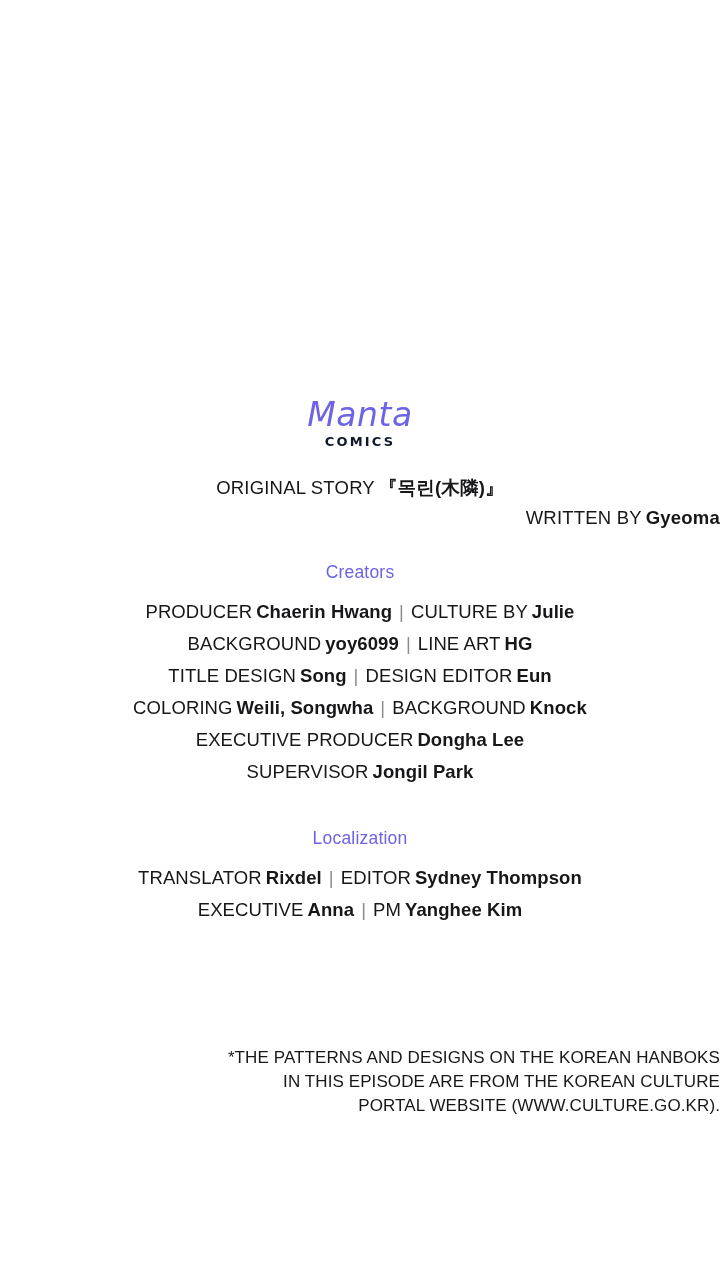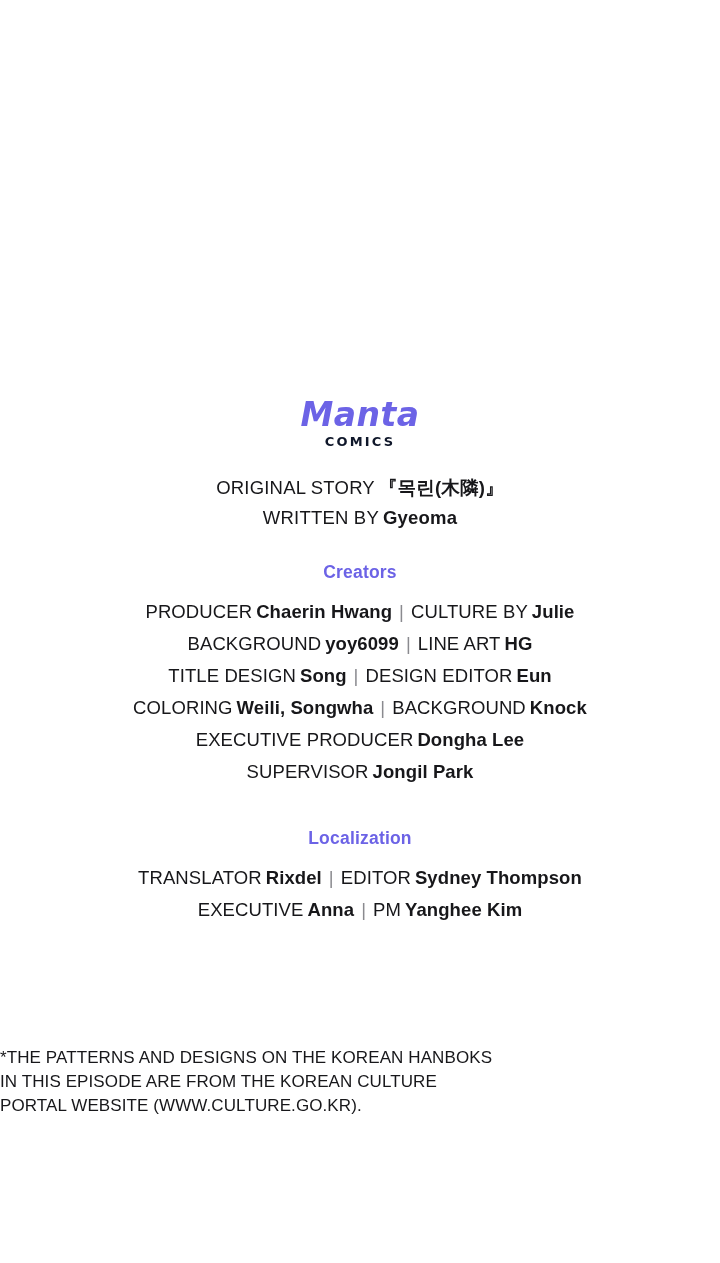--- a/index.html
+++ b/index.html
@@ -31,21 +31,21 @@
 
   
   .logo-block {
     margin-top: 398px;
     text-align: center;
     line-height: 1;
   }
   .logo-word {
     font-family: "DejaVu Sans", sans-serif;
     font-size: 33px;
-    font-weight: bold;
+    font-weight: normal;
     font-style: italic;
     letter-spacing: 0.5px;
     color: #6c63e6;
     display: inline-block;
   }
   .logo-sub {
     margin-top: 4px;
     font-family: "DejaVu Sans", sans-serif;
     font-size: 13px;
     font-weight: bold;
@@ -60,27 +60,28 @@
     line-height: 1.35;
   }
   .story-line {
     font-size: 18.5px;
     letter-spacing: 0.2px;
     color: #17171a;
     white-space: nowrap;
   }
   .story-line + .story-line {
     margin-top: 5px;
+    text-align: right;
   }
 
   
   .section-heading {
     color: #6c63e6;
     font-size: 17.5px;
-    font-weight: bold;
+    font-weight: normal;
     letter-spacing: 0.2px;
   }
   .creators-heading {
     margin-top: 31px;
   }
   .localization-heading {
     margin-top: 40px;
   }
 
   
@@ -106,21 +107,21 @@
     margin: 0 7px;
     font-weight: normal;
   }
 
   
   .footnote {
     position: absolute;
     left: 0;
     top: 1046px;
     width: 720px;
-    text-align: left;
+    text-align: right;
     font-size: 17px;
     line-height: 1.42;
     color: #17171a;
     letter-spacing: 0.1px;
   }
   .footnote div {
     white-space: nowrap;
   }
 </style>
 </head>

